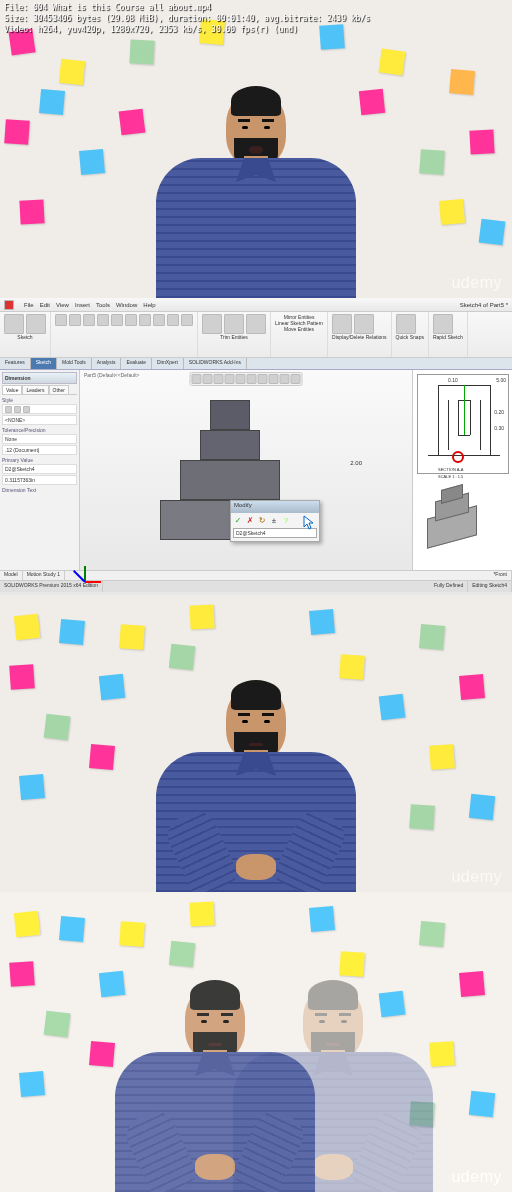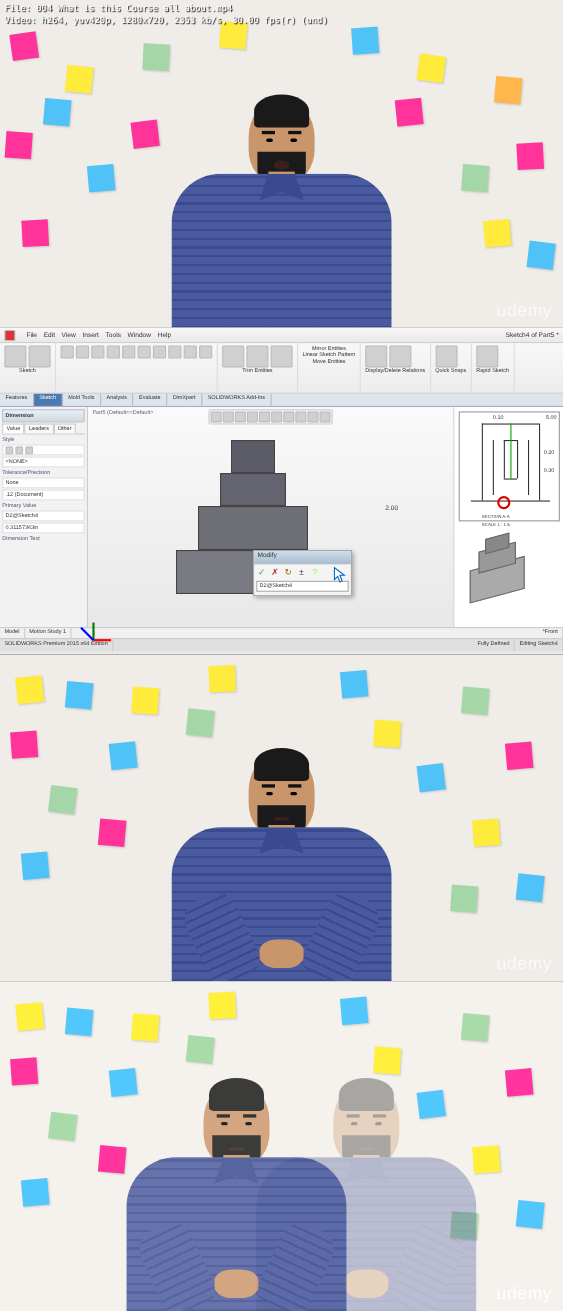--- a/index.html
+++ b/index.html
@@ -103,20 +103,21 @@
   .frame4 .presenter { opacity: 0.85; }
   .presenter.ghost { left: 65%; opacity: 0.35; }
   
   .red-circle { position: absolute; width: 12px; height: 12px; border: 2px solid #d00; border-radius: 50%; }
 </style>
 </head>
 <body>
 
 <div class="meta-overlay">
   <div>File: 004 What is this Course all about.mp4</div>
+  <div>Size: 30453406 bytes (29.08 MiB), duration: 00:01:40, avg.bitrate: 2439 kb/s</div>
   <div>Video: h264, yuv420p, 1280x720, 2353 kb/s, 30.00 fps(r) (und)</div>
 </div>
 
 <div class="frame frame1">
   <div class="sticky-bg">
     <div class="sticky s-pink" style="top:30px;left:10px;--r:-8deg"></div>
     <div class="sticky s-pink" style="top:120px;left:5px;--r:4deg"></div>
     <div class="sticky s-pink" style="top:200px;left:20px;--r:-3deg"></div>
     <div class="sticky s-yellow" style="top:60px;left:60px;--r:6deg"></div>
     <div class="sticky s-blue" style="top:150px;left:80px;--r:-5deg"></div>

